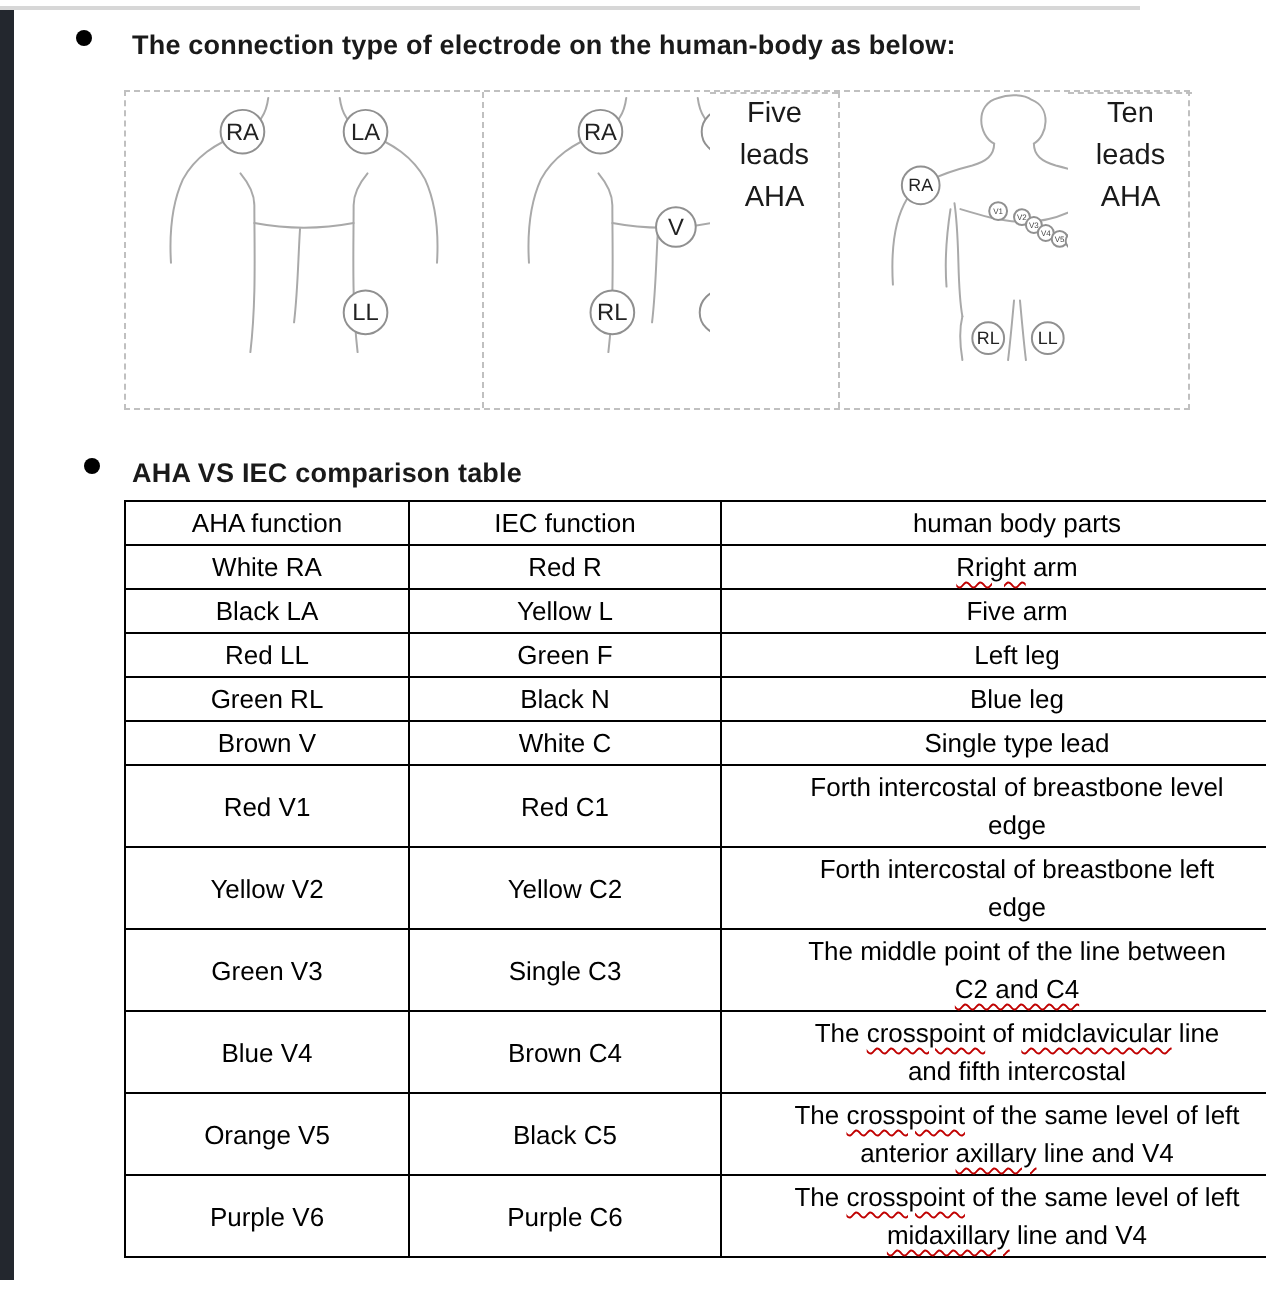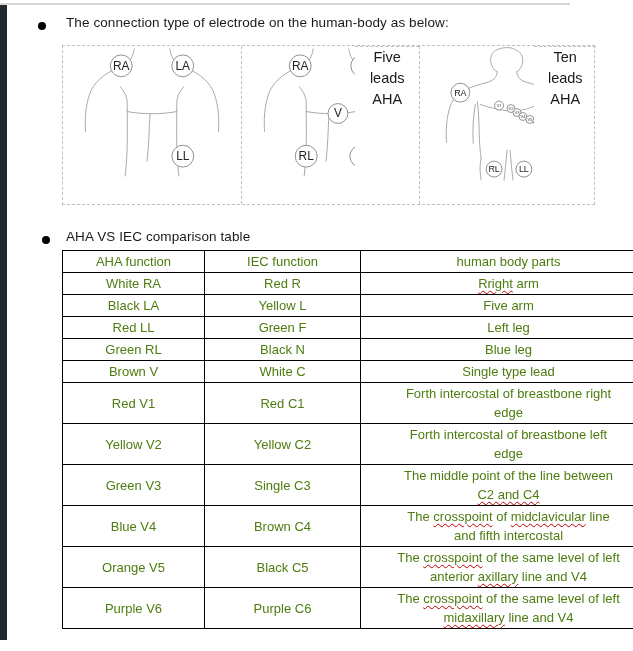--- a/index.html
+++ b/index.html
@@ -3,21 +3,21 @@
 <meta charset="utf-8">
 <style>
   html,body{margin:0;padding:0;background:#fff;}
   .page{
     position:relative;width:633px;height:651px;background:#ffffff;overflow:hidden;
     font-family:"Liberation Sans","DejaVu Sans",sans-serif;color:#1a1a1a;
   }
   .top-line{position:absolute;left:0;top:3px;width:570px;height:2px;background:#d7d7d7;}
   .edge-bar{position:absolute;left:0;top:5px;width:7px;height:635px;background:#23272e;}
 
-  .bullet{position:absolute;display:flex;align-items:flex-end;}
+  .bullet{position:absolute;display:flex;align-items:flex-start;font-weight:bold;}
   .bullet .dot{width:8px;height:8px;border-radius:50%;background:#000;flex:0 0 auto;}
   .bullet .btxt{font-size:13.5px;letter-spacing:0.1px;}
   .bullet1{left:38px;top:15px;}
   .bullet1 .btxt{margin-left:20px;}
   .bullet2{left:42px;top:229px;}
   .bullet2 .btxt{margin-left:16px;}
 
   .figs{
     position:absolute;left:62px;top:45px;width:533px;height:160px;
     display:grid;grid-template-columns:178px 178px 177px;
@@ -36,21 +36,21 @@
   .elt{font-size:12px;fill:#222;text-anchor:middle;font-family:"Liberation Sans","DejaVu Sans",sans-serif;}
   .elt-s{font-size:9px;fill:#222;text-anchor:middle;font-family:"Liberation Sans","DejaVu Sans",sans-serif;}
   .elt-xs{font-size:4px;fill:#444;text-anchor:middle;font-family:"Liberation Sans","DejaVu Sans",sans-serif;}
 
   .tbl{
     position:absolute;left:62px;top:250px;width:531px;
     border-collapse:collapse;table-layout:fixed;background:#fff;
   }
   .tbl th,.tbl td{
     border:1px solid #000;text-align:center;vertical-align:middle;
-    font-size:13px;font-weight:normal;line-height:19px;padding:1px 10px;color:#4d7c0f;
+    font-size:13px;font-weight:normal;line-height:19px;padding:1px 10px;color:#000000;
   }
   .tbl th:nth-child(1),.tbl td:nth-child(1){width:121px;}
   .tbl th:nth-child(2),.tbl td:nth-child(2){width:135px;}
   .tbl th:nth-child(3),.tbl td:nth-child(3){width:275px;}
   .sq{
     text-decoration-line:underline;text-decoration-style:wavy;
     text-decoration-color:#c00000;text-decoration-thickness:1px;text-underline-offset:2px;
   }
 </style>
 </head>
@@ -226,21 +226,21 @@
           <td><span>Blue leg</span></td>
         </tr>
         <tr>
           <td>Brown V</td>
           <td>White C</td>
           <td><span>Single type lead</span></td>
         </tr>
         <tr>
           <td>Red V1</td>
           <td>Red C1</td>
-          <td><span>Forth intercostal of breastbone right</span><br><span>edge</span></td>
+          <td><span>Forth intercostal of breastbone level</span><br><span>edge</span></td>
         </tr>
         <tr>
           <td>Yellow V2</td>
           <td>Yellow C2</td>
           <td><span>Forth intercostal of breastbone left</span><br><span>edge</span></td>
         </tr>
         <tr>
           <td>Green V3</td>
           <td>Single C3</td>
           <td><span>The middle point of the line between</span><br><span class="sq">C2 and C4</span></td>

